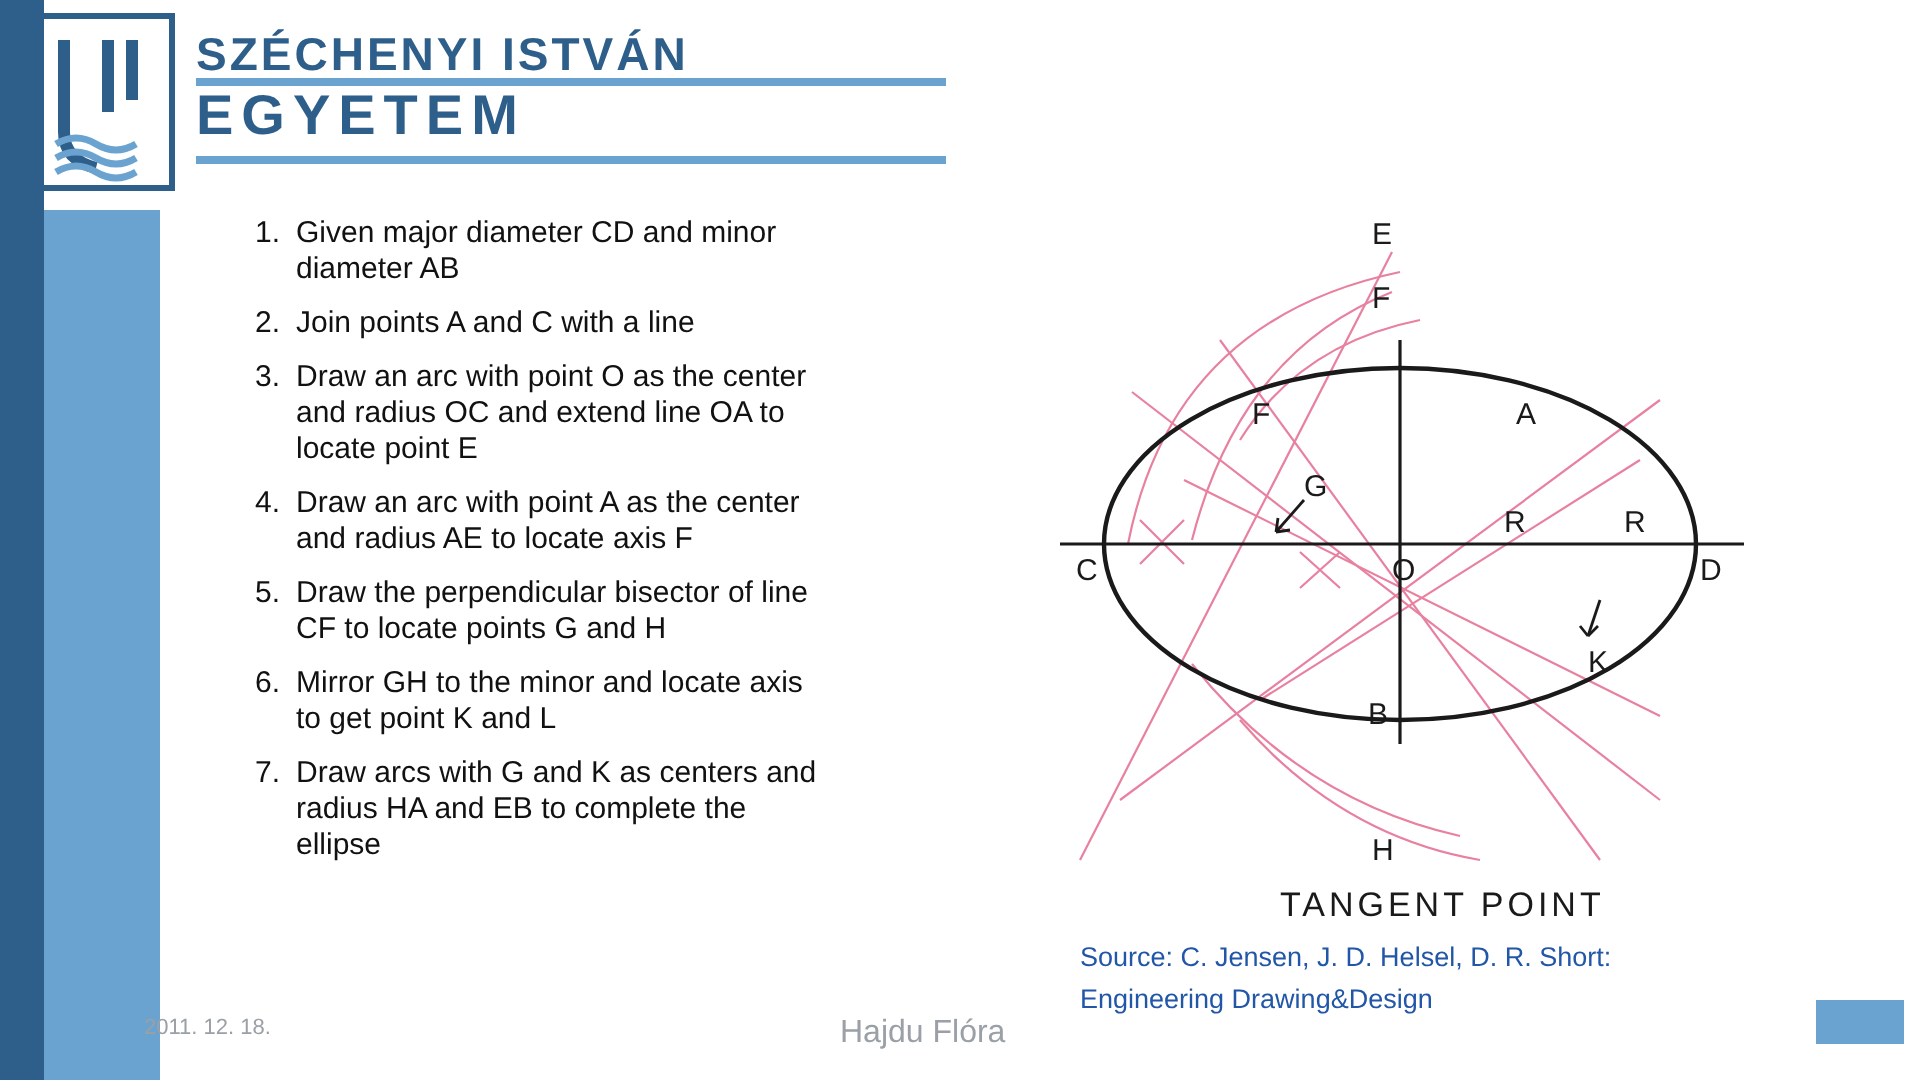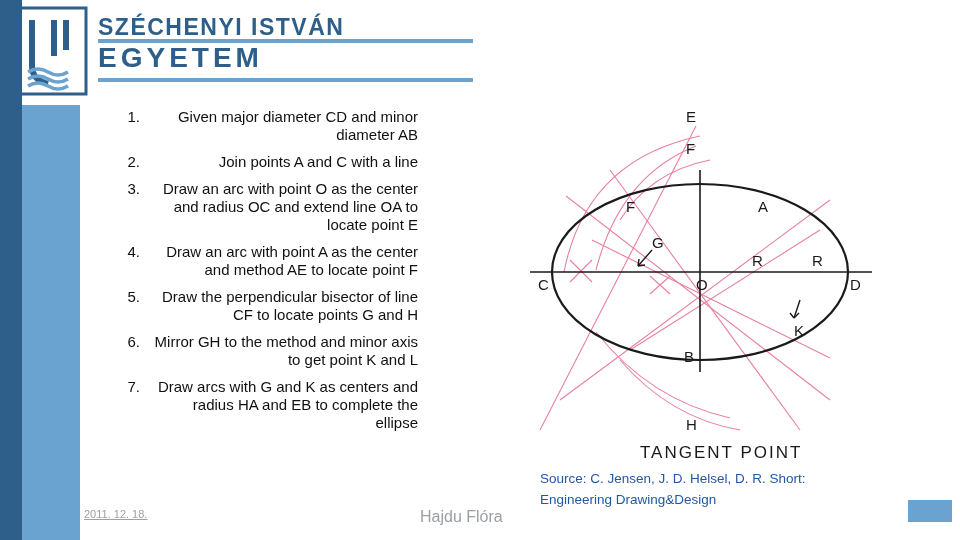--- a/index.html
+++ b/index.html
@@ -99,21 +99,20 @@
     padding-right: 8px;
     font-size: 15px;
     color: #111111;
     line-height: 18px;
   }
   .list-text {
     flex: 1 1 auto;
     font-size: 15px;
     color: #111111;
     line-height: 18px;
-    text-align: right;
   }
   
   .figure {
     position: absolute;
     left: 500px;
     top: 100px;
     width: 440px;
     height: 370px;
   }
   .figure svg { display: block; }
@@ -124,25 +123,24 @@
     top: 468px;
     width: 400px;
     text-align: left;
     font-size: 13.5px;
     color: #2257a8;
     line-height: 21px;
   }
   
   .footer-date {
     position: absolute;
-    left: 84px;
+    left: 72px;
     top: 508px;
     font-size: 11px;
     color: #9aa0a6;
-    text-decoration: underline;
   }
   .footer-author {
     position: absolute;
     left: 420px;
     top: 508px;
     font-size: 16px;
     color: #9aa0a6;
   }
   .footer-swatch {
     position: absolute;
@@ -187,29 +185,29 @@
     <div class="list-item">
       <div class="list-num">2.</div>
       <div class="list-text">Join points A and C with a line</div>
     </div>
     <div class="list-item">
       <div class="list-num">3.</div>
       <div class="list-text">Draw an arc with point O as the center and radius OC and extend line OA to locate point E</div>
     </div>
     <div class="list-item">
       <div class="list-num">4.</div>
-      <div class="list-text">Draw an arc with point A as the center and method AE to locate point F</div>
+      <div class="list-text">Draw an arc with point A as the center and radius AE to locate axis F</div>
     </div>
     <div class="list-item">
       <div class="list-num">5.</div>
       <div class="list-text">Draw the perpendicular bisector of line CF to locate points G and H</div>
     </div>
     <div class="list-item">
       <div class="list-num">6.</div>
-      <div class="list-text">Mirror GH to the method and minor axis to get point K and L</div>
+      <div class="list-text">Mirror GH to the minor and locate axis to get point K and L</div>
     </div>
     <div class="list-item">
       <div class="list-num">7.</div>
       <div class="list-text">Draw arcs with G and K as centers  and radius HA and EB to complete the ellipse</div>
     </div>
   </div>
 
   <div class="figure">
     <svg width="440" height="370" viewBox="0 0 440 370">
 

